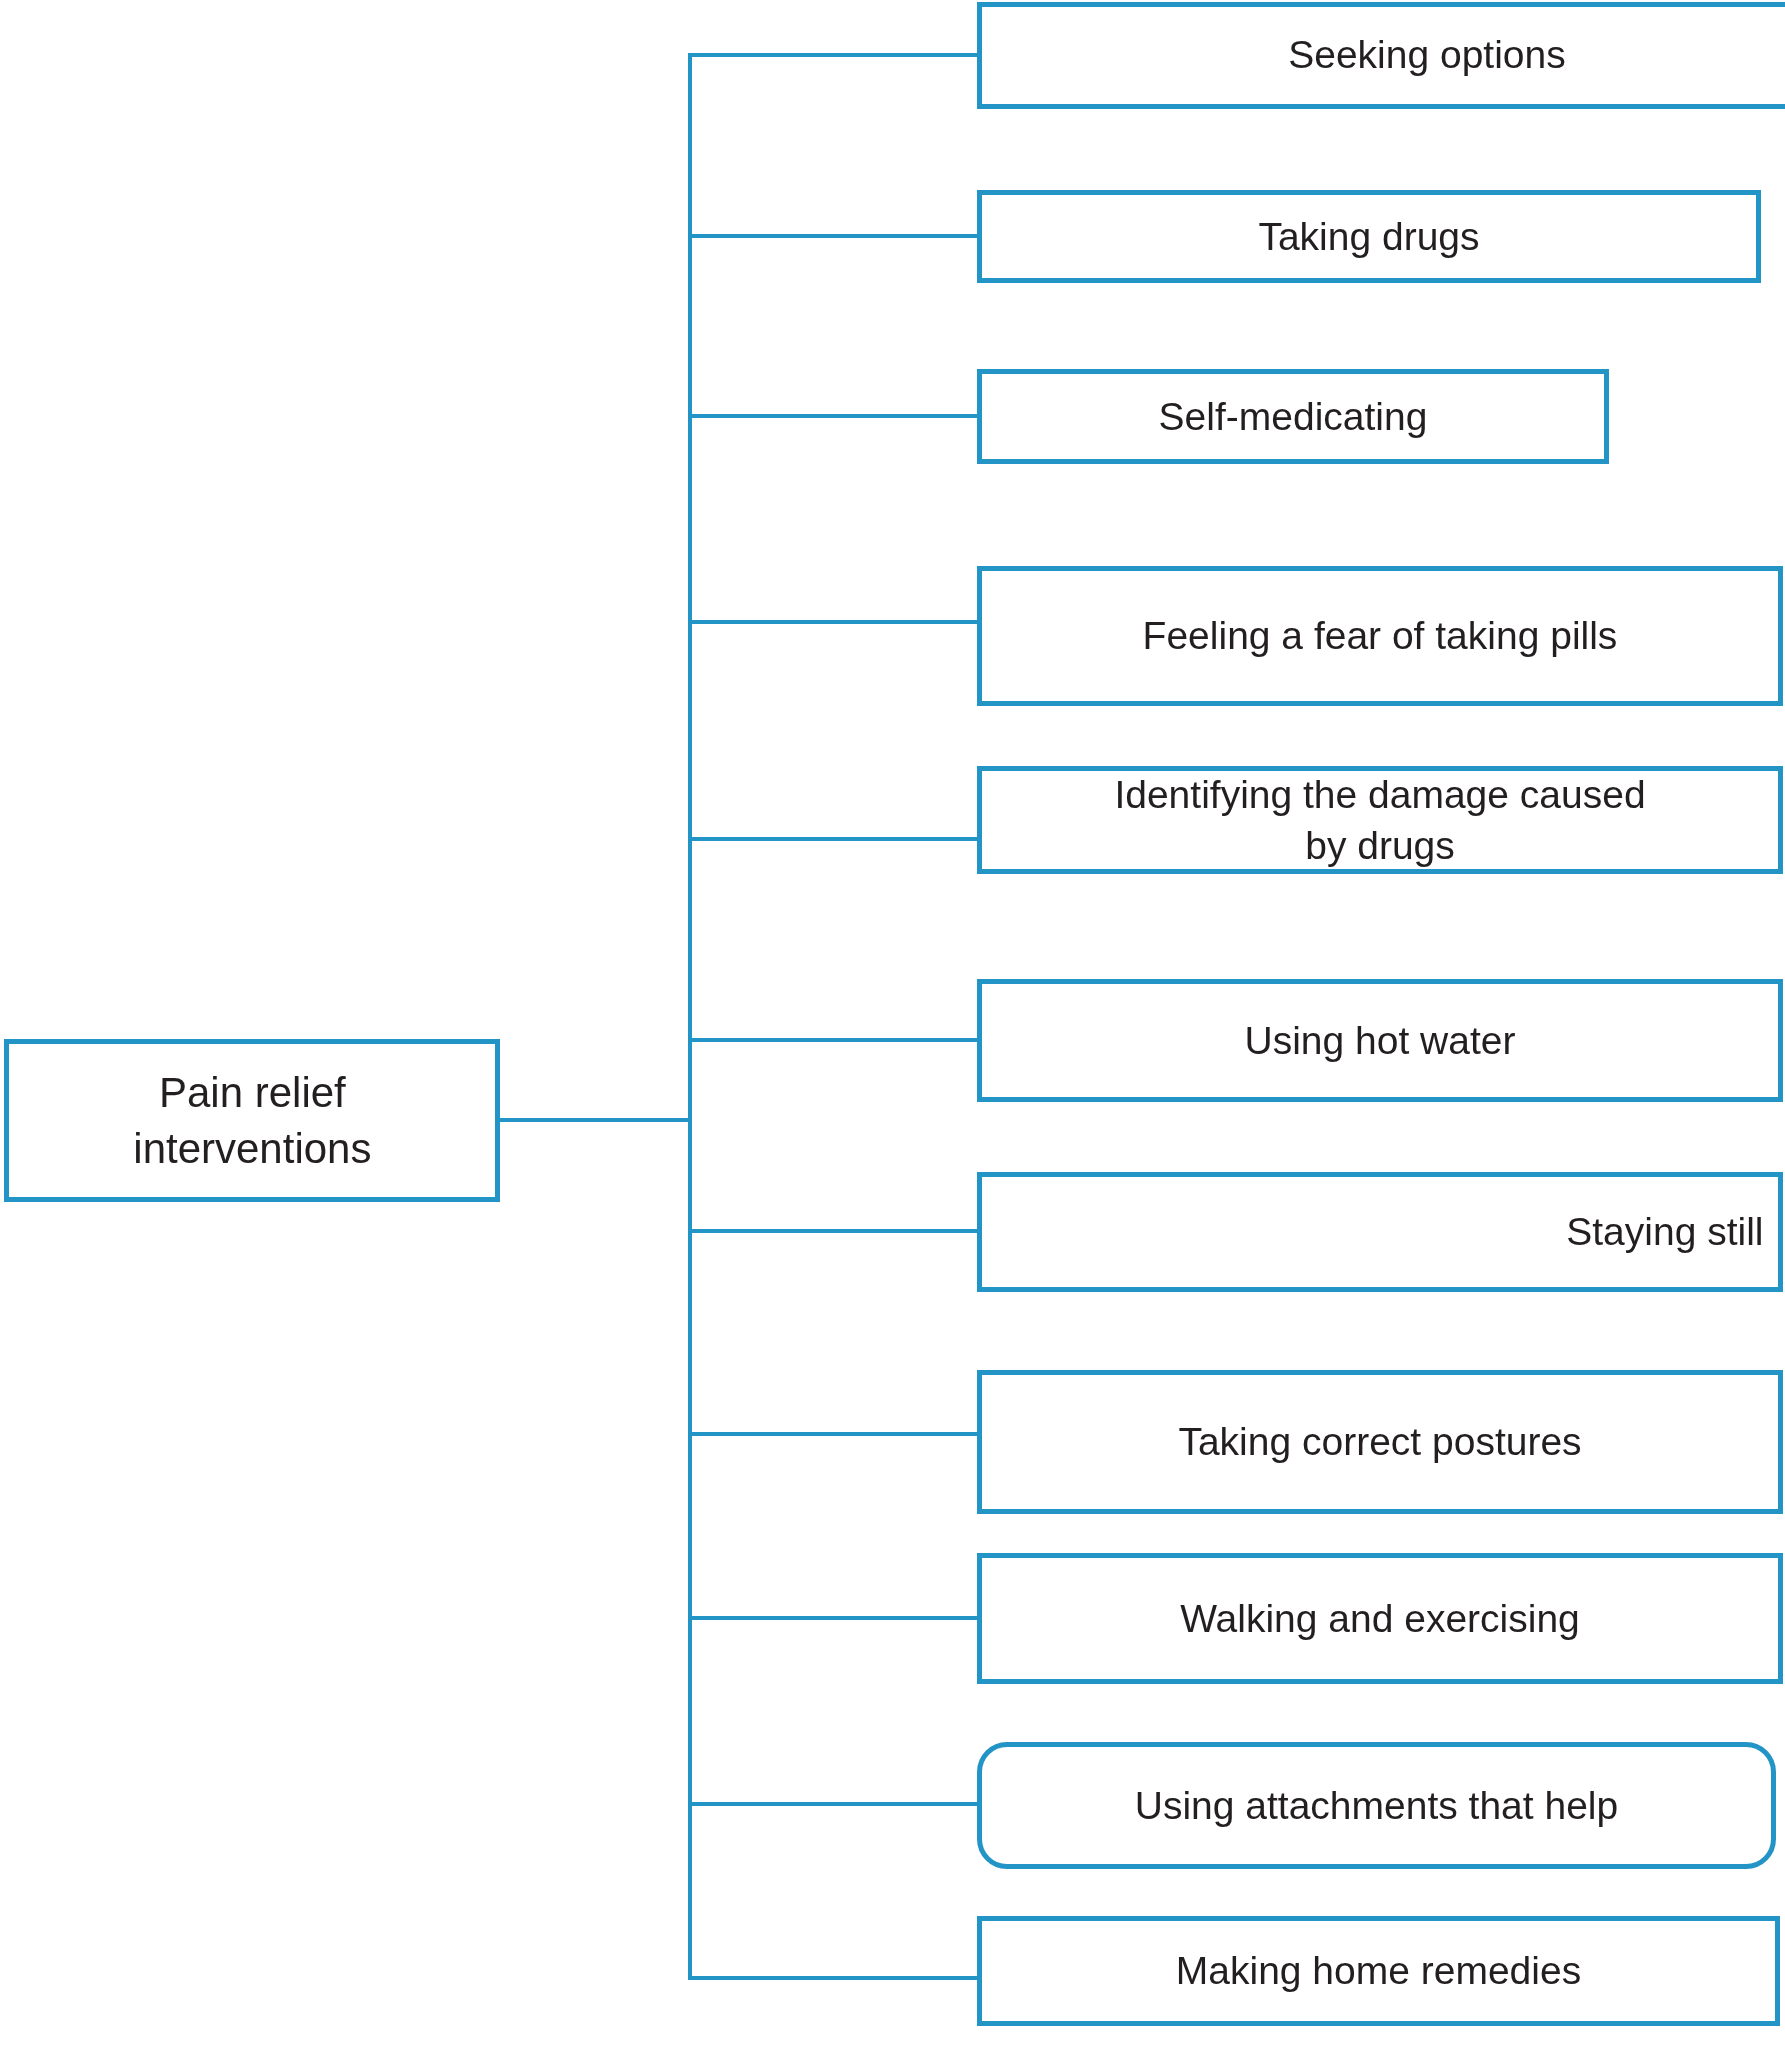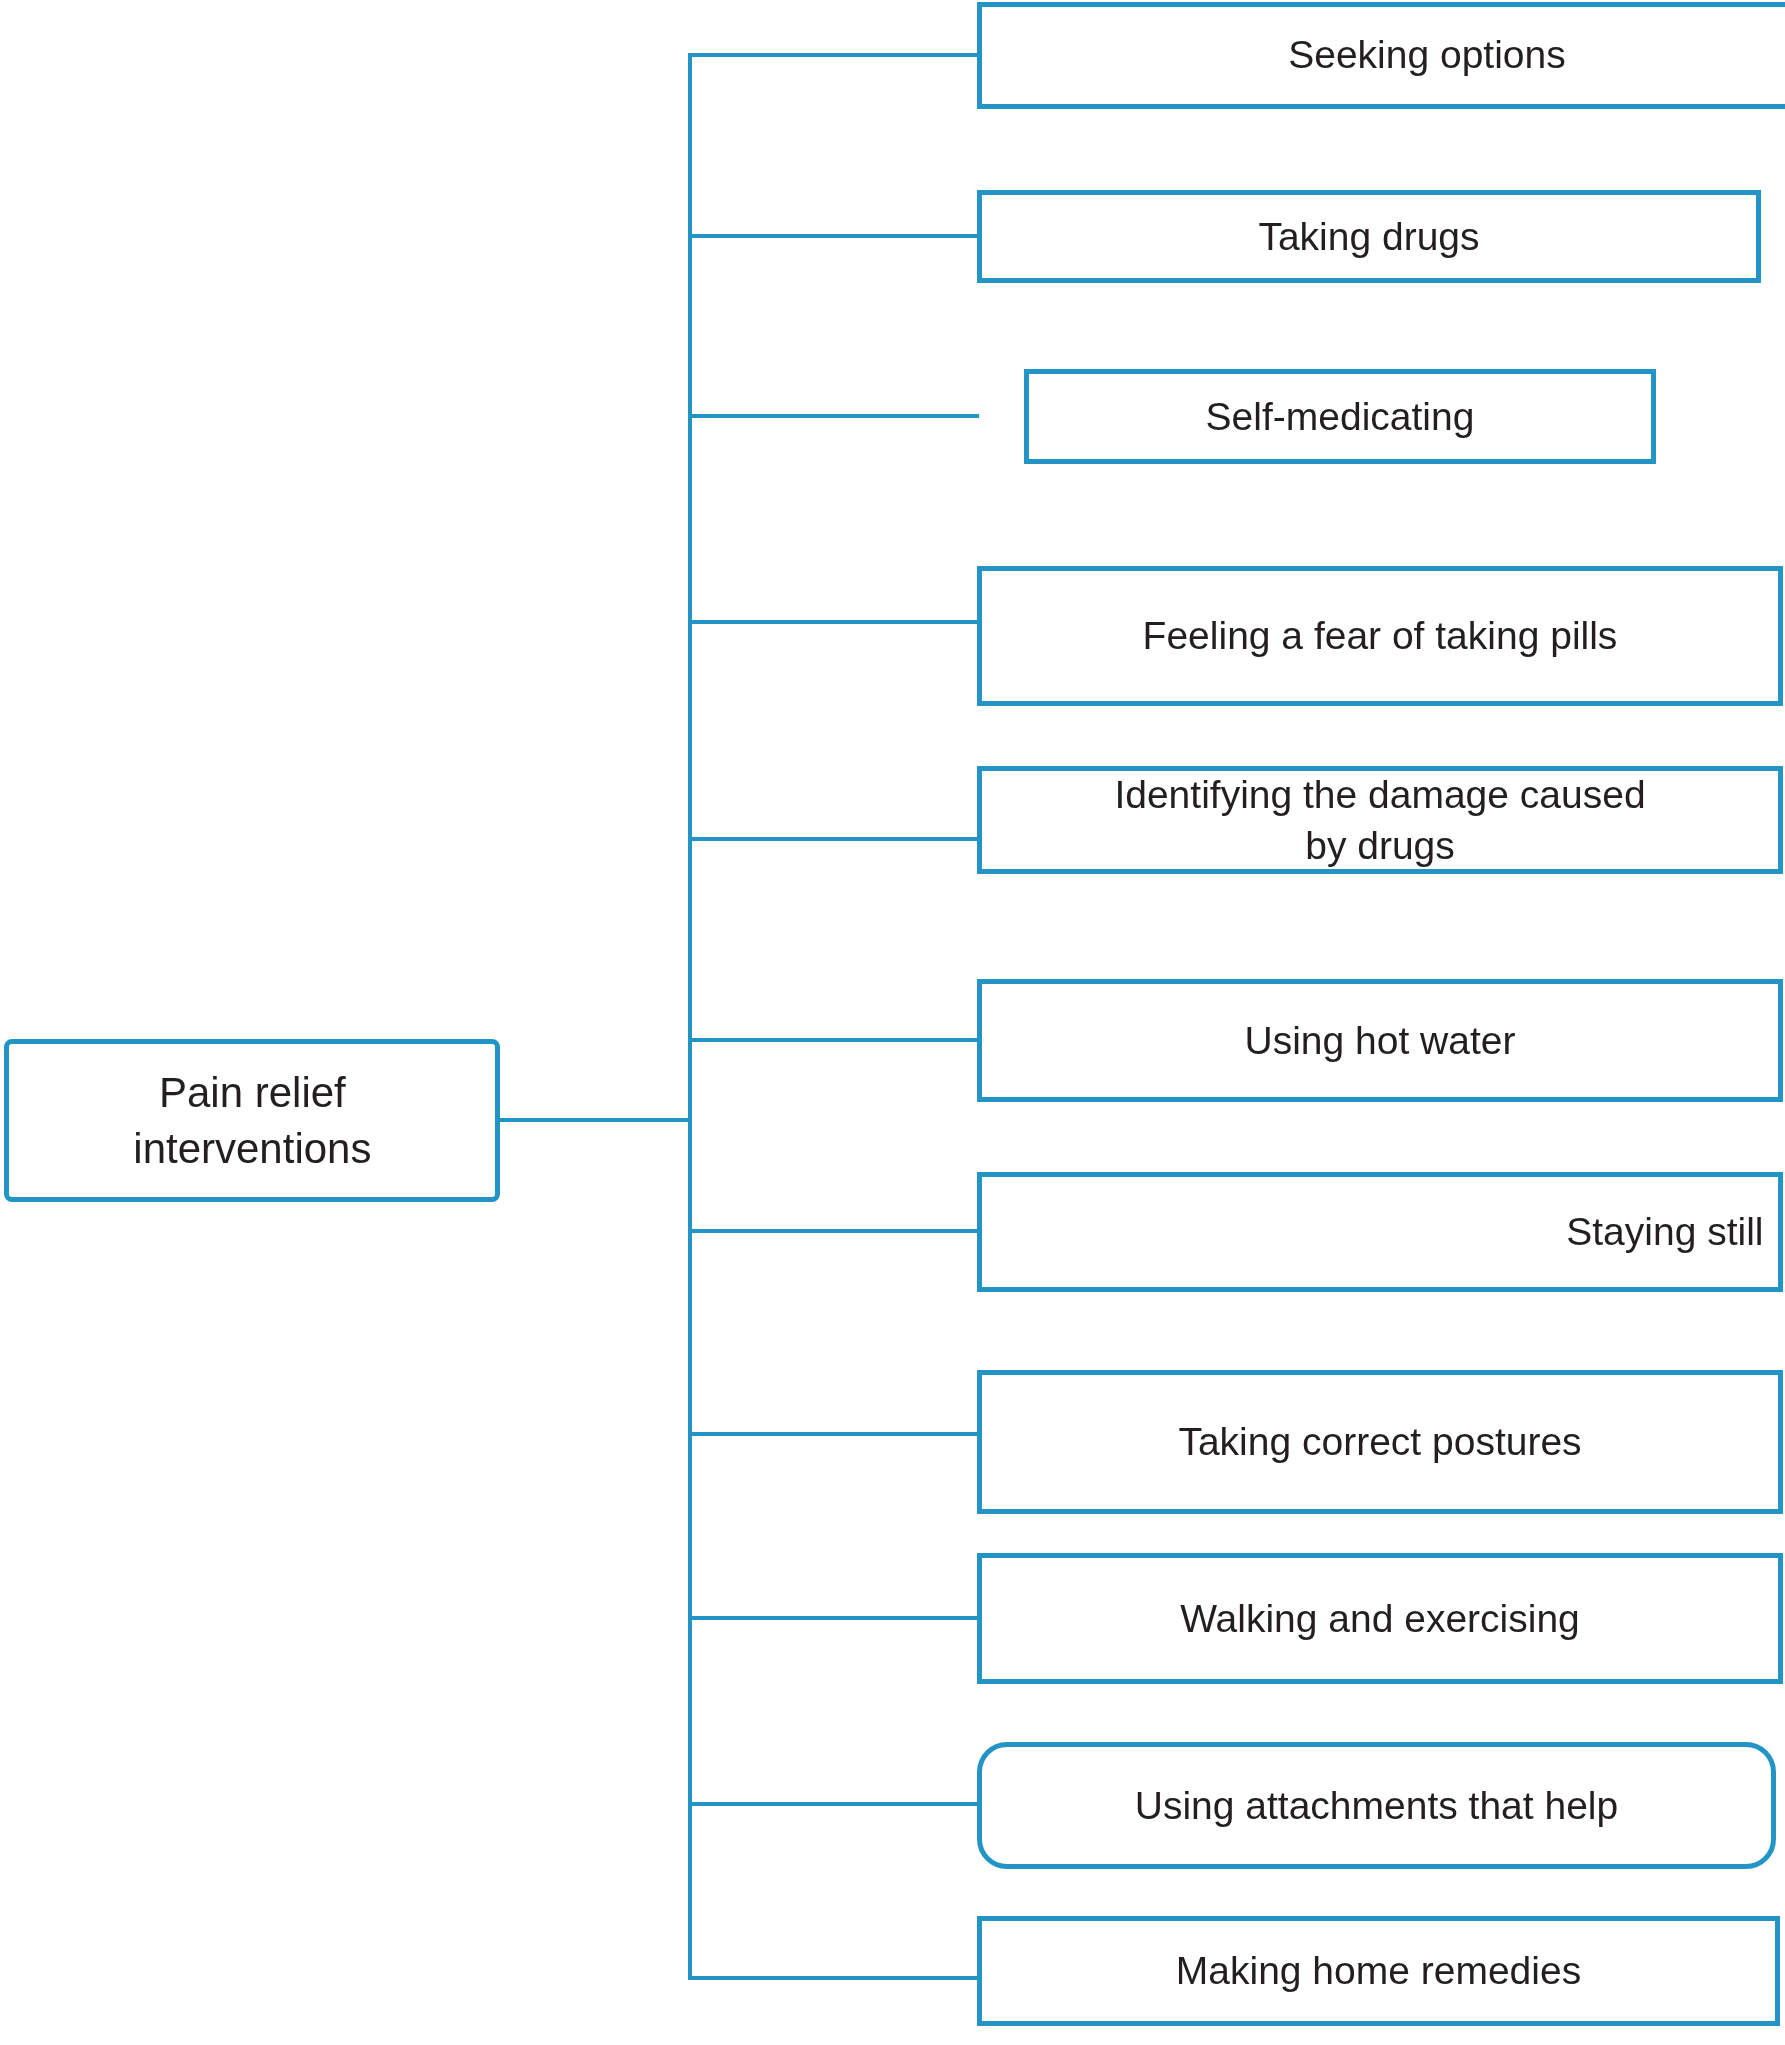--- a/index.html
+++ b/index.html
@@ -50,34 +50,34 @@
   <div class="line h-line" style="left:689px; top:414px; width:290px;"></div>
   <div class="line h-line" style="left:689px; top:620px; width:290px;"></div>
   <div class="line h-line" style="left:689px; top:837px; width:290px;"></div>
   <div class="line h-line" style="left:689px; top:1038px; width:290px;"></div>
   <div class="line h-line" style="left:689px; top:1229px; width:290px;"></div>
   <div class="line h-line" style="left:689px; top:1432px; width:290px;"></div>
   <div class="line h-line" style="left:689px; top:1616px; width:290px;"></div>
   <div class="line h-line" style="left:689px; top:1802px; width:290px;"></div>
   <div class="line h-line" style="left:689px; top:1976px; width:290px;"></div>
 
-  <div class="node root-node" style="left:4.4px; top:1039px; width:496px; height:163px;border-radius:8px;">
+  <div class="node root-node" style="left:4.4px; top:1039px; width:496px; height:163px;">
     <span class="label">Pain relief
 interventions</span>
   </div>
 
   <div class="node child-node" style="left:977px; top:1.5px; width:900px; height:107px;">
     <span class="label">Seeking options</span>
   </div>
 
   <div class="node child-node" style="left:977px; top:190px; width:784px; height:93px;">
     <span class="label">Taking drugs</span>
   </div>
 
-  <div class="node child-node" style="left:1024px; top:369px; width:632px; height:95px;">
+  <div class="node child-node" style="left:977px; top:369px; width:632px; height:95px;">
     <span class="label">Self-medicating</span>
   </div>
 
   <div class="node child-node" style="left:977px; top:566px; width:806px; height:140px;">
     <span class="label">Feeling a fear of taking pills</span>
   </div>
 
   <div class="node child-node" style="left:977px; top:766px; width:806px; height:108px;">
     <span class="label">Identifying the damage caused
 by drugs</span>

